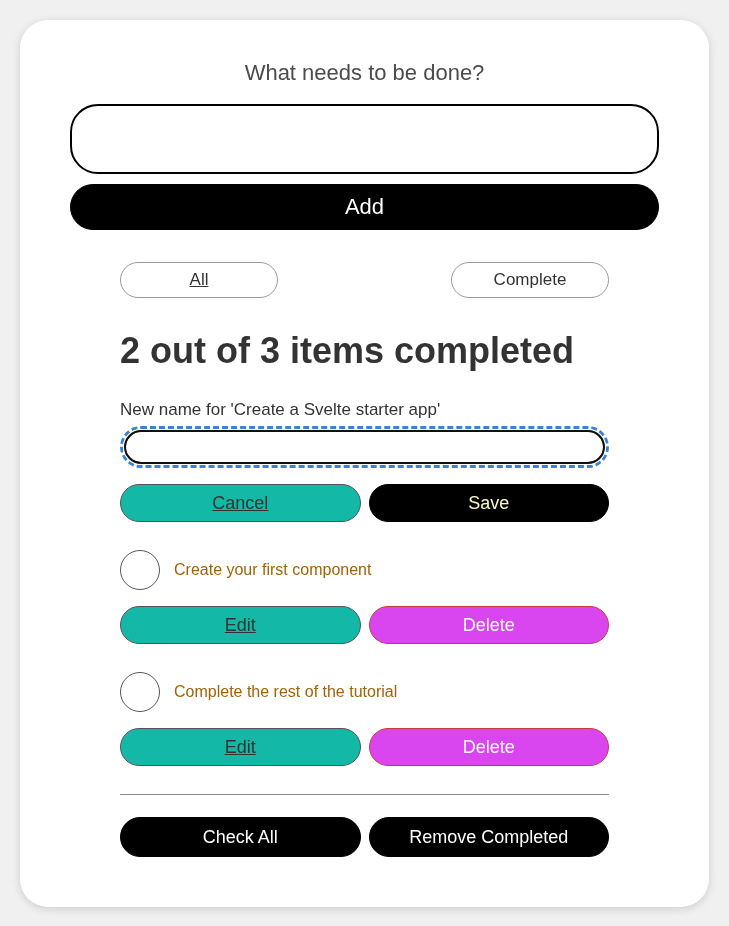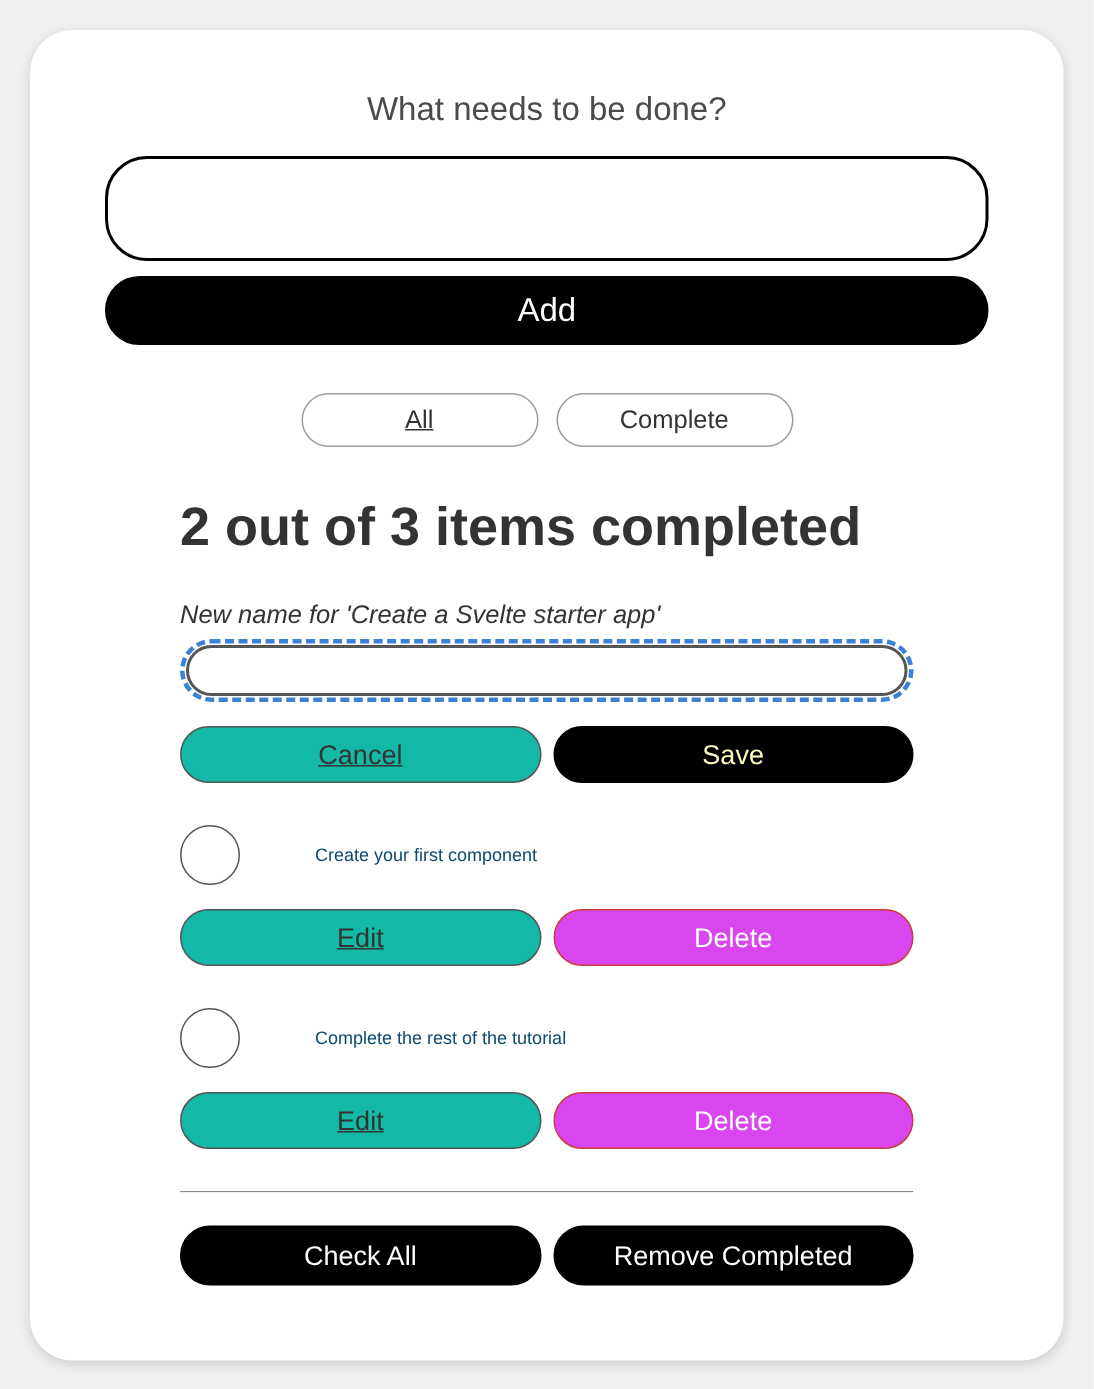--- a/index.html
+++ b/index.html
@@ -39,21 +39,21 @@
       width: 100%;
       height: 46px;
       background: #000;
       color: #fff;
       border: 1px solid #000;
       font-size: 22px;
       cursor: pointer;
     }
     .filters {
       display: flex;
-      justify-content: center;
+      justify-content: space-between;
       gap: 12px;
       margin-top: 32px;
       margin-bottom: 32px;
     }
     .filter-btn {
       width: 158px;
       height: 36px;
       background: #fff;
       border: 1px solid #9b9b9b;
       font-size: 17px;
@@ -70,21 +70,20 @@
       margin-bottom: 28px;
     }
     .edit-section {
       margin-bottom: 28px;
     }
     .edit-label {
       display: block;
       font-size: 17px;
       color: #333;
       margin-bottom: 6px;
-      font-style: italic;
     }
     .edit-input-wrapper {
       border: 3px dashed #3b82d6;
       padding: 1px;
       margin-bottom: 16px;
     }
     .edit-input {
       width: 100%;
       height: 34px;
       border: 2px solid #555;
@@ -127,23 +126,22 @@
       margin-bottom: 16px;
     }
     .checkbox {
       width: 40px;
       height: 40px;
       border: 1px solid #555;
       cursor: pointer;
       flex-shrink: 0;
     }
     .todo-label {
-      font-size: 12px;
-      color: #0c4a6e;
-      margin-left: 36px;
+      font-size: 16px;
+      color: #a16207;
     }
     .divider {
       border: none;
       border-top: 1px solid #888;
       margin: 8px 0 22px 0;
     }
     .footer-row {
       display: flex;
       gap: 8px;
     }

